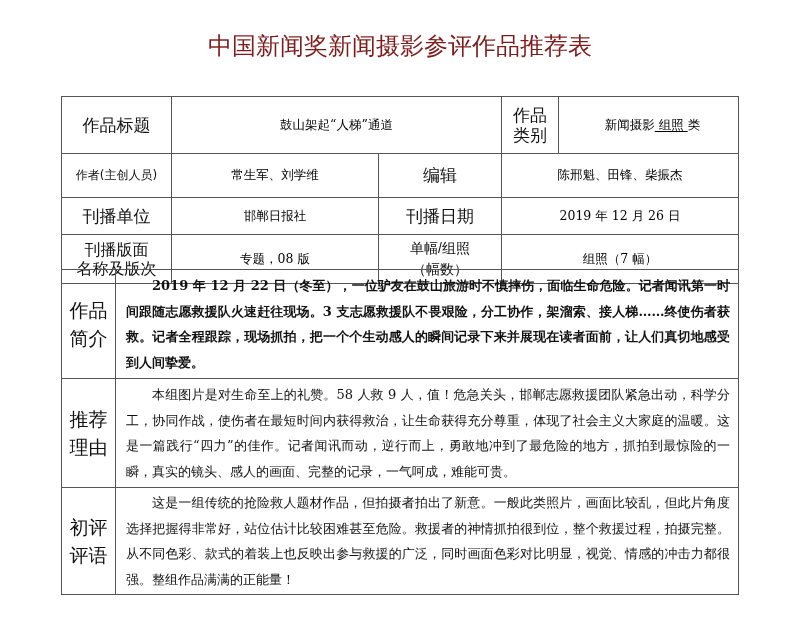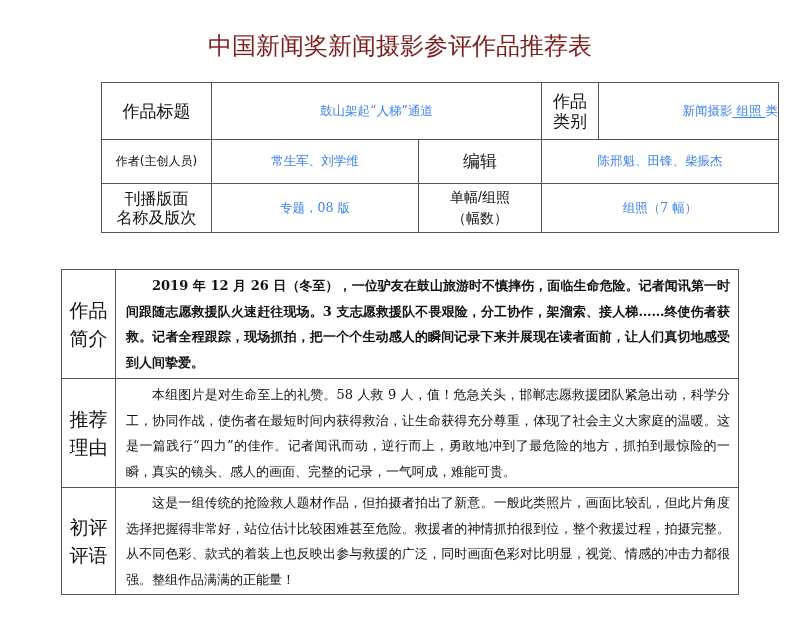--- a/index.html
+++ b/index.html
@@ -3,24 +3,24 @@
 <meta charset="utf-8">
 <style>
   html, body { margin: 0; padding: 0; background: #ffffff; }
   body { width: 800px; height: 618px; position: relative; overflow: hidden;
          font-family: "DejaVu Serif", "Liberation Serif", serif; color: #111; }
   .title { position: absolute; left: 0; top: 30px; width: 800px; text-align: center;
            font-size: 24px; font-family: "DejaVu Sans", "Liberation Sans", sans-serif;
            letter-spacing: 0px; color: #7f1d1d; }
   table { position: absolute; border-collapse: collapse; left: 61px; width: 677px; table-layout: fixed; }
   td { border: 1.5px solid #555; padding: 0; vertical-align: middle; text-align: center; overflow: hidden; }
-  .top { top: 82px; margin-left: 40px; }
+  .top { top: 96px; }
   .lbl { font-family: "DejaVu Sans", "Liberation Sans", sans-serif; font-size: 17px; color: #111; line-height: 1.2; }
   .lbl-sm { font-family: Liberation Sans, sans-serif; font-size: 14px; line-height: 1.5; color: #111; }
-  .val { font-size: 12.5px; color: #3b82f6; }
+  .val { font-size: 12.5px; color: #000000; }
   .under { text-decoration: underline; text-underline-offset: 2px; }
   .bottom { top: 269px; }
   .blk-lbl { font-family: "DejaVu Sans", "Liberation Sans", sans-serif; font-size: 19px; line-height: 1.5; color: #111; }
   .para { text-align: justify; font-size: 13px; line-height: 25.5px; padding: 2px 8px 2px 10px;
           text-indent: 2em; color: #111; }
   .bold-lead { font-weight: bold; }
 </style>
 </head>
 <body>
 
@@ -35,27 +35,33 @@
       <col style="width:180px">
   </colgroup>
   <tbody>
       <tr style="height:57px">
     <td class="lbl">作品标题</td>
     <td class="val" colspan="2">鼓山架起“人梯”通道</td>
     <td class="lbl">
       <div>作品</div>
       <div>类别</div>
     </td>
-    <td class="val" style="text-align:right;padding-left:8px"><span>新闻摄影</span><span class="under"> 组照 </span><span>类</span></td>
+    <td class="val" style="text-align:center;padding-left:8px"><span>新闻摄影</span><span class="under"> 组照 </span><span>类</span></td>
   </tr>
   <tr style="height:44px">
     <td class="lbl" style="font-size:12px;line-height:1.1">作者(主创人员)</td>
     <td class="val">常生军、刘学维</td>
     <td class="lbl">编辑</td>
     <td class="val" colspan="2">陈邢魁、田锋、柴振杰</td>
+  </tr>
+  <tr style="height:37px">
+    <td class="lbl">刊播单位</td>
+    <td class="val">邯郸日报社</td>
+    <td class="lbl">刊播日期</td>
+    <td class="val" colspan="2">2019 年 12 月 26 日</td>
   </tr>
   <tr style="height:49px">
     <td class="lbl" style="font-size:16px">
       <div>刊播版面</div>
       <div>名称及版次</div>
     </td>
     <td class="val">专题，08 版</td>
     <td class="lbl-sm">
       <div>单幅/组照</div>
       <div>（幅数）</div>
@@ -69,21 +75,21 @@
   <colgroup>
       <col style="width:54px">
       <col style="width:623px">
     </colgroup>
   <tbody>
       <tr style="height:109px">
     <td class="blk-lbl">
       <div>作品</div>
       <div>简介</div>
     </td>
-    <td class="para bold-lead">2019 年 12 月 26 日（冬至），一位驴友在鼓山旅游时不慎摔伤，面临生命危险。记者闻讯第一时间跟随志愿救援队火速赶往现场。3 支志愿救援队不畏艰险，分工协作，架溜索、接人梯……终使伤者获救。记者全程跟踪，现场抓拍，把一个个生动感人的瞬间记录下来并展现在读者面前，让人们真切地感受到人间挚爱。</td>
+    <td class="para bold-lead">2019 年 12 月 22 日（冬至），一位驴友在鼓山旅游时不慎摔伤，面临生命危险。记者闻讯第一时间跟随志愿救援队火速赶往现场。3 支志愿救援队不畏艰险，分工协作，架溜索、接人梯……终使伤者获救。记者全程跟踪，现场抓拍，把一个个生动感人的瞬间记录下来并展现在读者面前，让人们真切地感受到人间挚爱。</td>
   </tr>
   <tr style="height:109px">
     <td class="blk-lbl">
       <div>推荐</div>
       <div>理由</div>
     </td>
     <td class="para">本组图片是对生命至上的礼赞。58 人救 9 人，值！危急关头，邯郸志愿救援团队紧急出动，科学分工，协同作战，使伤者在最短时间内获得救治，让生命获得充分尊重，体现了社会主义大家庭的温暖。这是一篇践行“四力”的佳作。记者闻讯而动，逆行而上，勇敢地冲到了最危险的地方，抓拍到最惊险的一瞬，真实的镜头、感人的画面、完整的记录，一气呵成，难能可贵。</td>
   </tr>
   <tr style="height:101px">
     <td class="blk-lbl">

